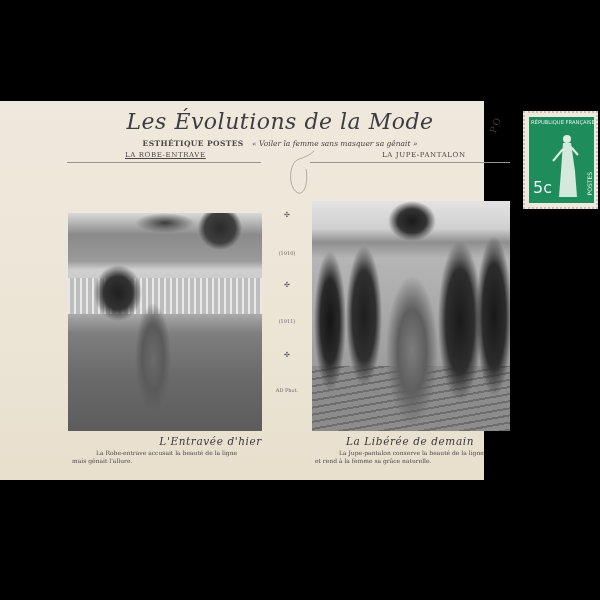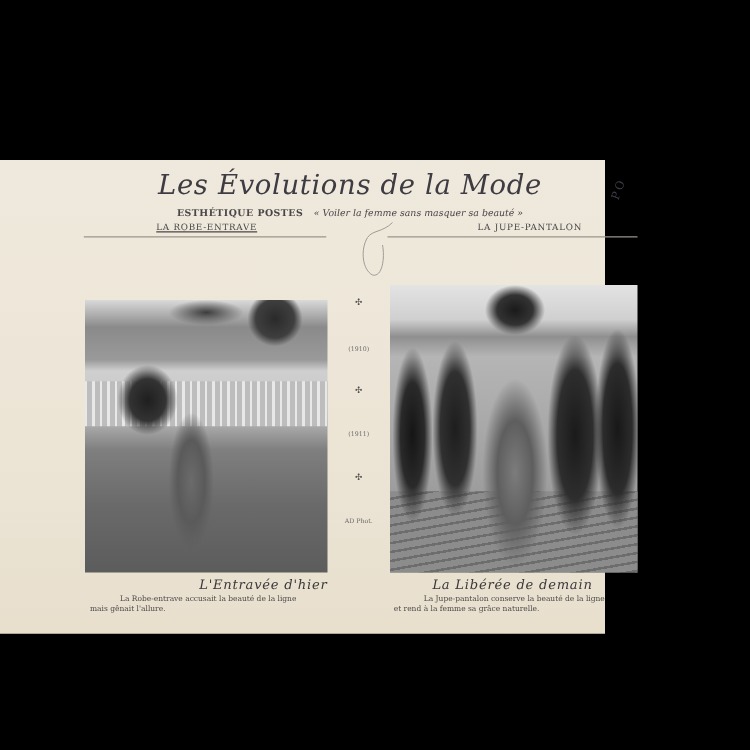--- a/index.html
+++ b/index.html
@@ -1,17 +1,17 @@
 <!DOCTYPE html>
 <html><head>
   <meta charset="utf-8">
   <style>
     html, body { margin: 0; padding: 0; }
     body { width: 600px; height: 600px; background: #000; position: relative; overflow: hidden; font-family: "DejaVu Serif", serif; }
-    .card { position: absolute; left: 0; top: 128px; width: 484px; height: 379px;
+    .card { position: absolute; left: 0; top: 101px; width: 484px; height: 379px;
       background: linear-gradient(180deg, #efe9dd 0%, #ece5d6 60%, #e8dfcd 100%); }
     .title { position: absolute; left: 0; width: 560px; top: 8px; text-align: center;
       font-family: "DejaVu Serif", serif; font-style: italic; font-size: 22px; color: #3e3c42; letter-spacing: 0.5px; }
     .subtitle { position: absolute; left: 0; width: 560px; top: 38px; text-align: center;
       font-size: 7.5px; color: #4a4648; }
     .subtitle .caps { font-weight: bold; letter-spacing: 0.4px; }
     .subtitle .quote { font-style: italic; margin-left: 6px; }
     .label { position: absolute; top: 50px; font-size: 7px; letter-spacing: 0.6px; color: #4a4648; }
     .rule { position: absolute; top: 61px; height: 1px; background: #9a948c; }
     .photo { position: absolute; overflow: hidden; filter: grayscale(1); }
@@ -47,21 +47,21 @@
     .sower { position: absolute; left: 22px; top: 14px; width: 28px; height: 70px; }
     .postmark { position: absolute; left: 488px; top: 30px; font-size: 9px; color: #3e3e48; transform: rotate(-70deg); transform-origin: left top; white-space: nowrap; letter-spacing: 2px; }
   </style>
 </head>
 <body>
 
 <div class="card">
   <div class="title">Les Évolutions de la Mode</div>
   <div class="subtitle">
     <span class="caps">ESTHÉTIQUE POSTES</span>
-    <span class="quote">« Voiler la femme sans masquer sa beauté »</span>
+    <span class="quote">« Voiler la femme sans masquer sa gênait »</span>
   </div>
 
   <div class="label" style="left:125px;text-decoration:underline;">LA ROBE-ENTRAVE</div>
   <div class="label" style="left:370px;margin-left:12px;">LA JUPE-PANTALON</div>
   <div class="rule" style="left:67px; width:194px;"></div>
   <div class="rule" style="left:310px; width:200px;"></div>
 
   <div class="photo photo-left" title="Woman in hobble skirt and large feathered hat at racecourse"></div>
   <div class="photo photo-right" title="Woman in harem-pants skirt and fur wrap on boardwalk among crowd"></div>
 
@@ -85,13 +85,26 @@
     <span>La Jupe-pantalon conserve la beauté de la ligne</span><br>
     <span style="margin-left:-12px;">et rend à la femme sa grâce naturelle.</span>
   </div>
 
   <svg style="position:absolute; left:284px; top:48px;" width="40" height="50">
     <path d="M30 2 C 22 10, 14 8, 10 14 C 4 24, 6 40, 14 44 C 22 46, 24 30, 22 20" stroke="#a09a94" stroke-width="0.8" fill="none"></path>
   </svg>
 
   <div class="postmark">PO</div>
 
+  <div class="stamp">
+    <div class="stamp-inner">
+      <div class="stamp-top">RÉPUBLIQUE FRANÇAISE</div>
+      <svg class="sower" viewBox="0 0 28 70">
+        <circle cx="16" cy="8" r="4" fill="#dfeee5"></circle>
+        <path d="M12 12 L20 12 L24 40 L26 66 L8 66 L10 40 Z" fill="#d4e8dc"></path>
+        <path d="M12 18 L2 30" stroke="#dfeee5" stroke-width="2"></path>
+        <path d="M20 16 L27 24" stroke="#dfeee5" stroke-width="2"></path>
+      </svg>
+      <div class="stamp-val">5c</div>
+      <div class="stamp-side">POSTES</div>
+    </div>
+  </div>
 </div>
 
 </body></html>

